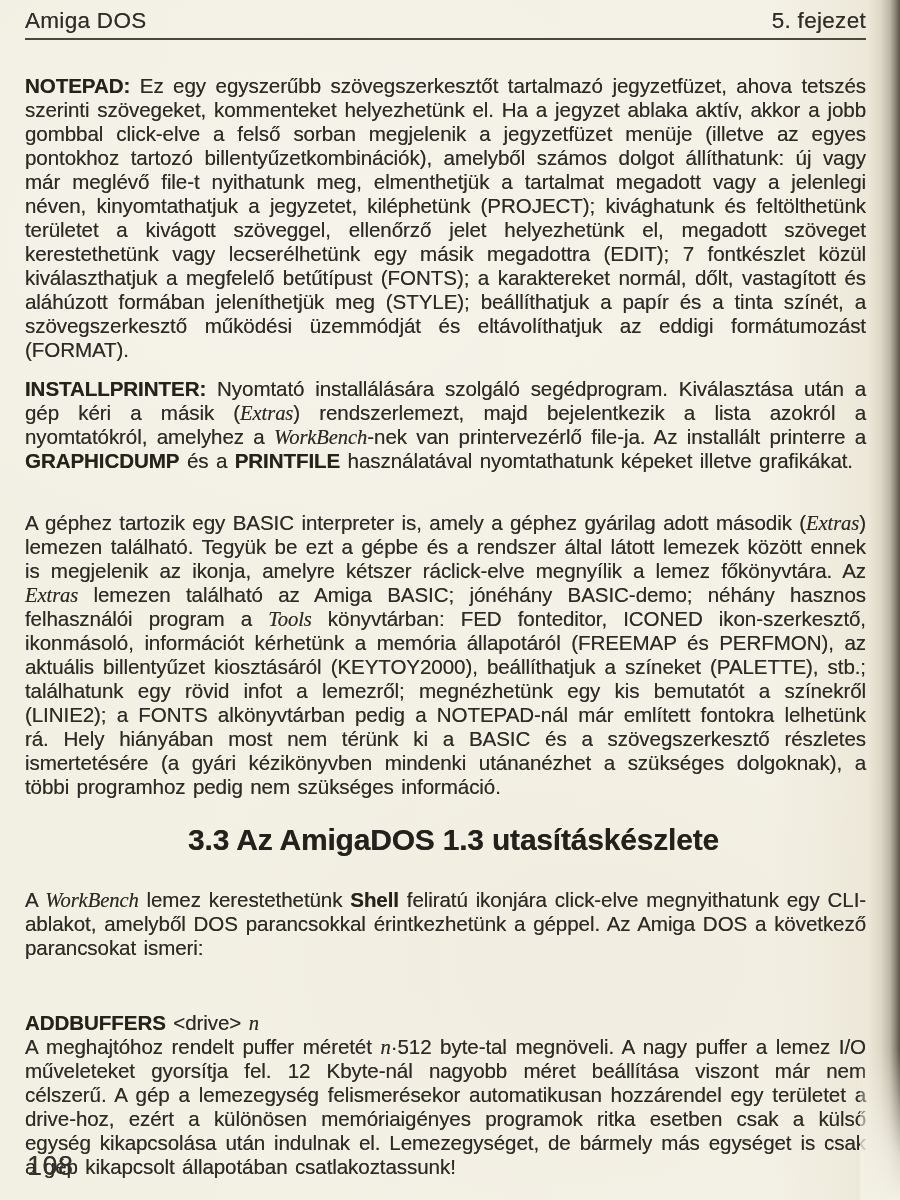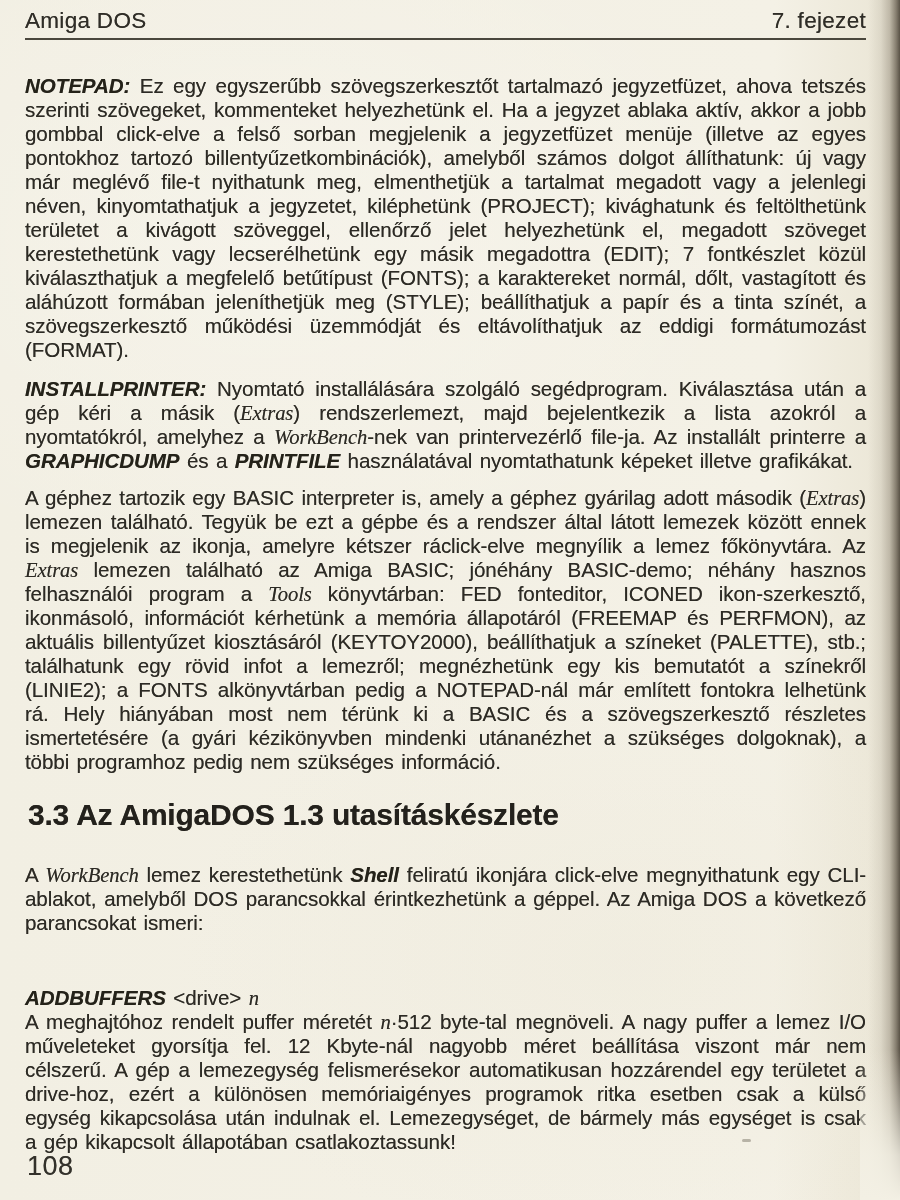--- a/index.html
+++ b/index.html
@@ -62,34 +62,35 @@
     text-align: justify;
     word-spacing: 1.8px;
     letter-spacing: -0.1px;
     color: #2c2a24;
     text-shadow: 0 0 0.6px rgba(44,42,36,0.6);
     margin: 0;
   }
 
   .p-notepad        { margin-top: 34px; }
   .p-installprinter { margin-top: 15px; }
-  .p-basic          { margin-top: 13px; }
+  .p-basic          { margin-top: 38px; }
   .section-heading  {
-    margin: 24px 0 0 3px;
+    margin: 24px 0 0 16px;
     font-size: 30px;
     font-weight: bold;
     letter-spacing: -0.2px;
     color: #23211c;
     text-shadow: 0 0 0.6px rgba(35,33,28,0.7);
+    text-align: center;
   }
   .p-shell          { margin-top: 31px; }
   .p-cmd            { margin-top: 51px; }
   .p-cmd-body       { margin-top: 0; }
 
-  .seg-bold   { font-weight: bold; color: #242219; font-style: italic; }
+  .seg-bold   { font-weight: bold; color: #242219; }
   .seg-italic { font-style: italic; font-family: Liberation Serif, serif; }
   .seg-normal { }
 
   .page-number {
     position: absolute;
     left: 27px; top: 1151px;
     font-size: 27px;
     letter-spacing: 0.5px;
     color: #33312b;
     text-shadow: 0 0 0.6px rgba(51,49,43,0.6);
@@ -107,21 +108,21 @@
 </style>
 </head>
 <body>
 
 <div class="page">
 
   <div class="inner">
 
     <div class="header">
       <span>Amiga DOS</span>
-      <span>7. fejezet</span>
+      <span>5. fejezet</span>
     </div>
 
     <p class="bodytext p-notepad"><span class="seg-bold">NOTEPAD:</span><span class="seg-normal"> Ez egy egyszerűbb szövegszerkesztőt tartalmazó jegyzetfüzet, ahova tetszés szerinti szövegeket, kommenteket helyezhetünk el. Ha a jegyzet ablaka aktív, akkor a jobb gombbal click-elve a felső sorban megjelenik a jegyzetfüzet menüje (illetve az egyes pontokhoz tartozó billentyűzetkombinációk), amelyből számos dolgot állíthatunk: új vagy már meglévő file-t nyithatunk meg, elmenthetjük a tartalmat megadott vagy a jelenlegi néven, kinyomtathatjuk a jegyzetet, kiléphetünk (PROJECT); kivághatunk és feltölthetünk területet a kivágott szöveggel, ellenőrző jelet helyezhetünk el, megadott szöveget kerestethetünk vagy lecserélhetünk egy másik megadottra (EDIT); 7 fontkészlet közül kiválaszthatjuk a megfelelő betűtípust (FONTS); a karaktereket normál, dőlt, vastagított és aláhúzott formában jeleníthetjük meg (STYLE); beállíthatjuk a papír és a tinta színét, a szövegszerkesztő működési üzemmódját és eltávolíthatjuk az eddigi formátumozást (FORMAT).</span></p>
 
     <p class="bodytext p-installprinter"><span class="seg-bold">INSTALLPRINTER:</span><span class="seg-normal"> Nyomtató installálására szolgáló segédprogram. Kiválasztása után a gép kéri a másik (</span><span class="seg-italic">Extras</span><span class="seg-normal">) rendszerlemezt, majd bejelentkezik a lista azokról a nyomtatókról, amelyhez a </span><span class="seg-italic">WorkBench</span><span class="seg-normal">-nek van printervezérlő file-ja. Az installált printerre a </span><span class="seg-bold">GRAPHICDUMP</span><span class="seg-normal"> és a </span><span class="seg-bold">PRINTFILE</span><span class="seg-normal"> használatával nyomtathatunk képeket illetve grafikákat.</span></p>
 
     <p class="bodytext p-basic"><span class="seg-normal">A géphez tartozik egy BASIC interpreter is, amely a géphez gyárilag adott második (</span><span class="seg-italic">Extras</span><span class="seg-normal">) lemezen található. Tegyük be ezt a gépbe és a rendszer által látott lemezek között ennek is megjelenik az ikonja, amelyre kétszer ráclick-elve megnyílik a lemez főkönyvtára. Az </span><span class="seg-italic">Extras</span><span class="seg-normal"> lemezen található az Amiga BASIC; jónéhány BASIC-demo; néhány hasznos felhasználói program a </span><span class="seg-italic">Tools</span><span class="seg-normal"> könyvtárban: FED fonteditor, ICONED ikon-szerkesztő, ikonmásoló, információt kérhetünk a memória állapotáról (FREEMAP és PERFMON), az aktuális billentyűzet kiosztásáról (KEYTOY2000), beállíthatjuk a színeket (PALETTE), stb.; találhatunk egy rövid infot a lemezről; megnézhetünk egy kis bemutatót a színekről (LINIE2); a FONTS alkönyvtárban pedig a NOTEPAD-nál már említett fontokra lelhetünk rá. Hely hiányában most nem térünk ki a BASIC és a szövegszerkesztő részletes ismertetésére (a gyári kézikönyvben mindenki utánanézhet a szükséges dolgoknak), a többi programhoz pedig nem szükséges információ.</span></p>
 
     <h2 class="section-heading">3.3 Az AmigaDOS 1.3 utasításkészlete</h2>
 

